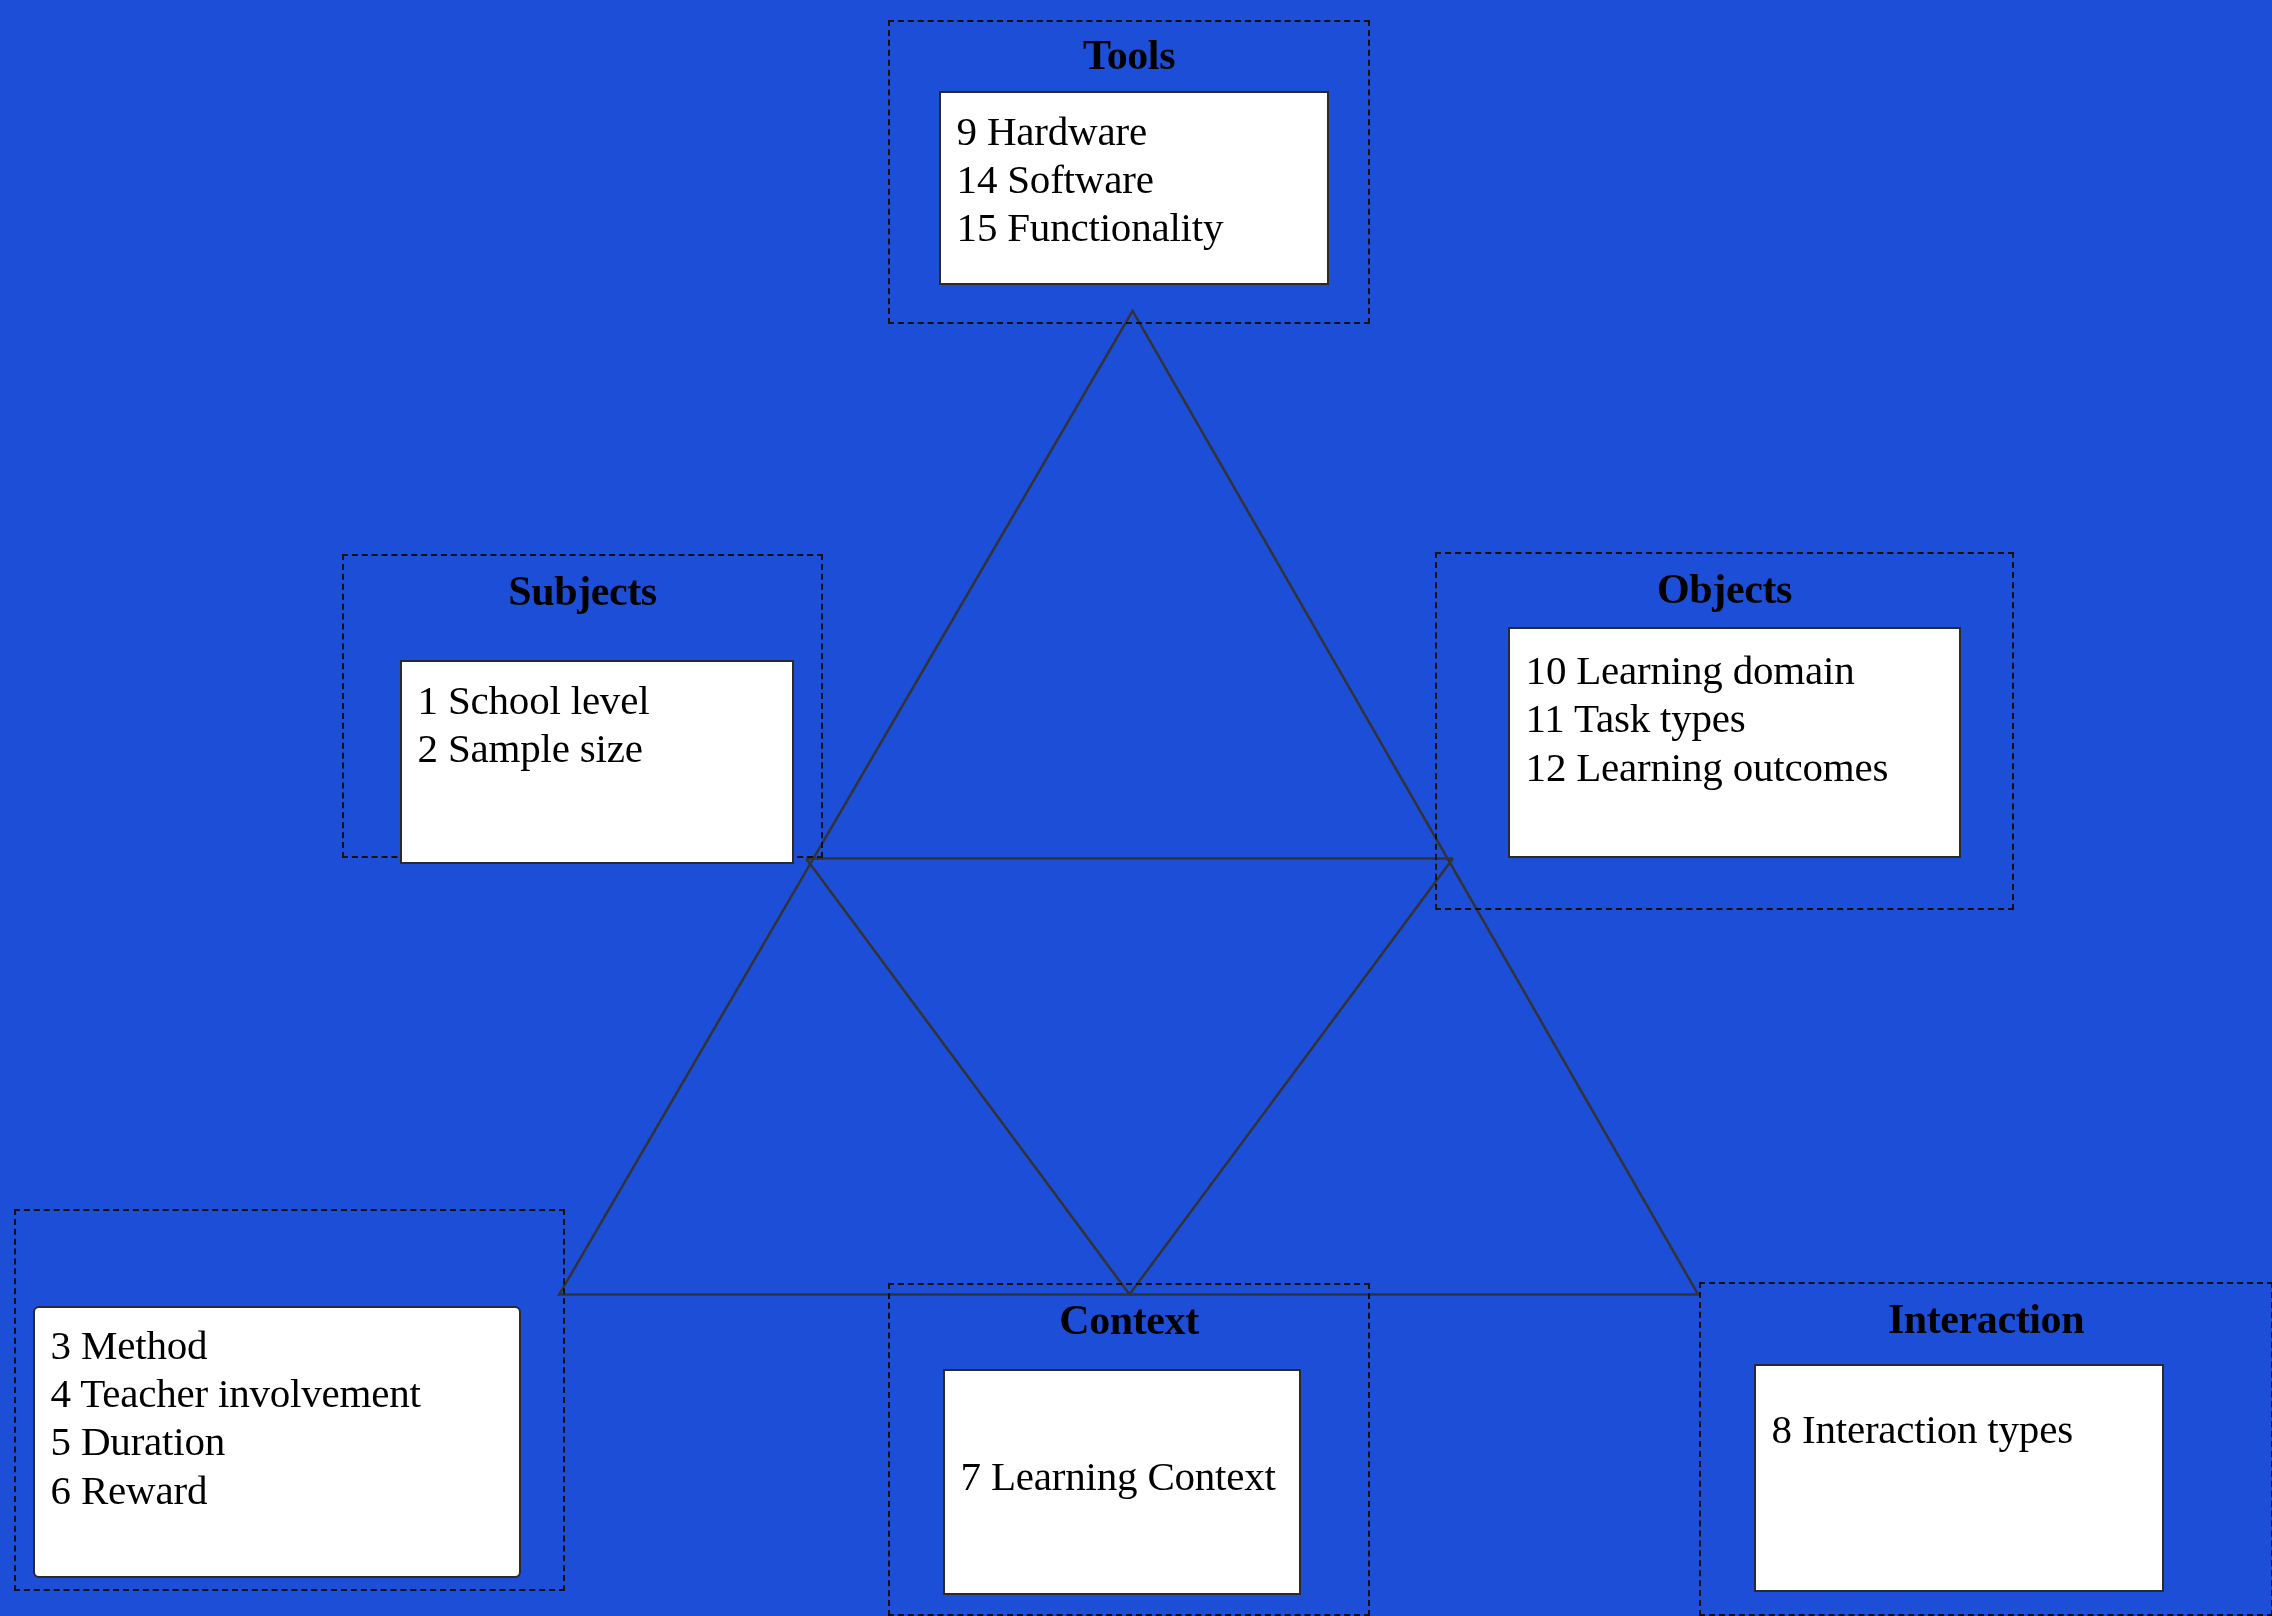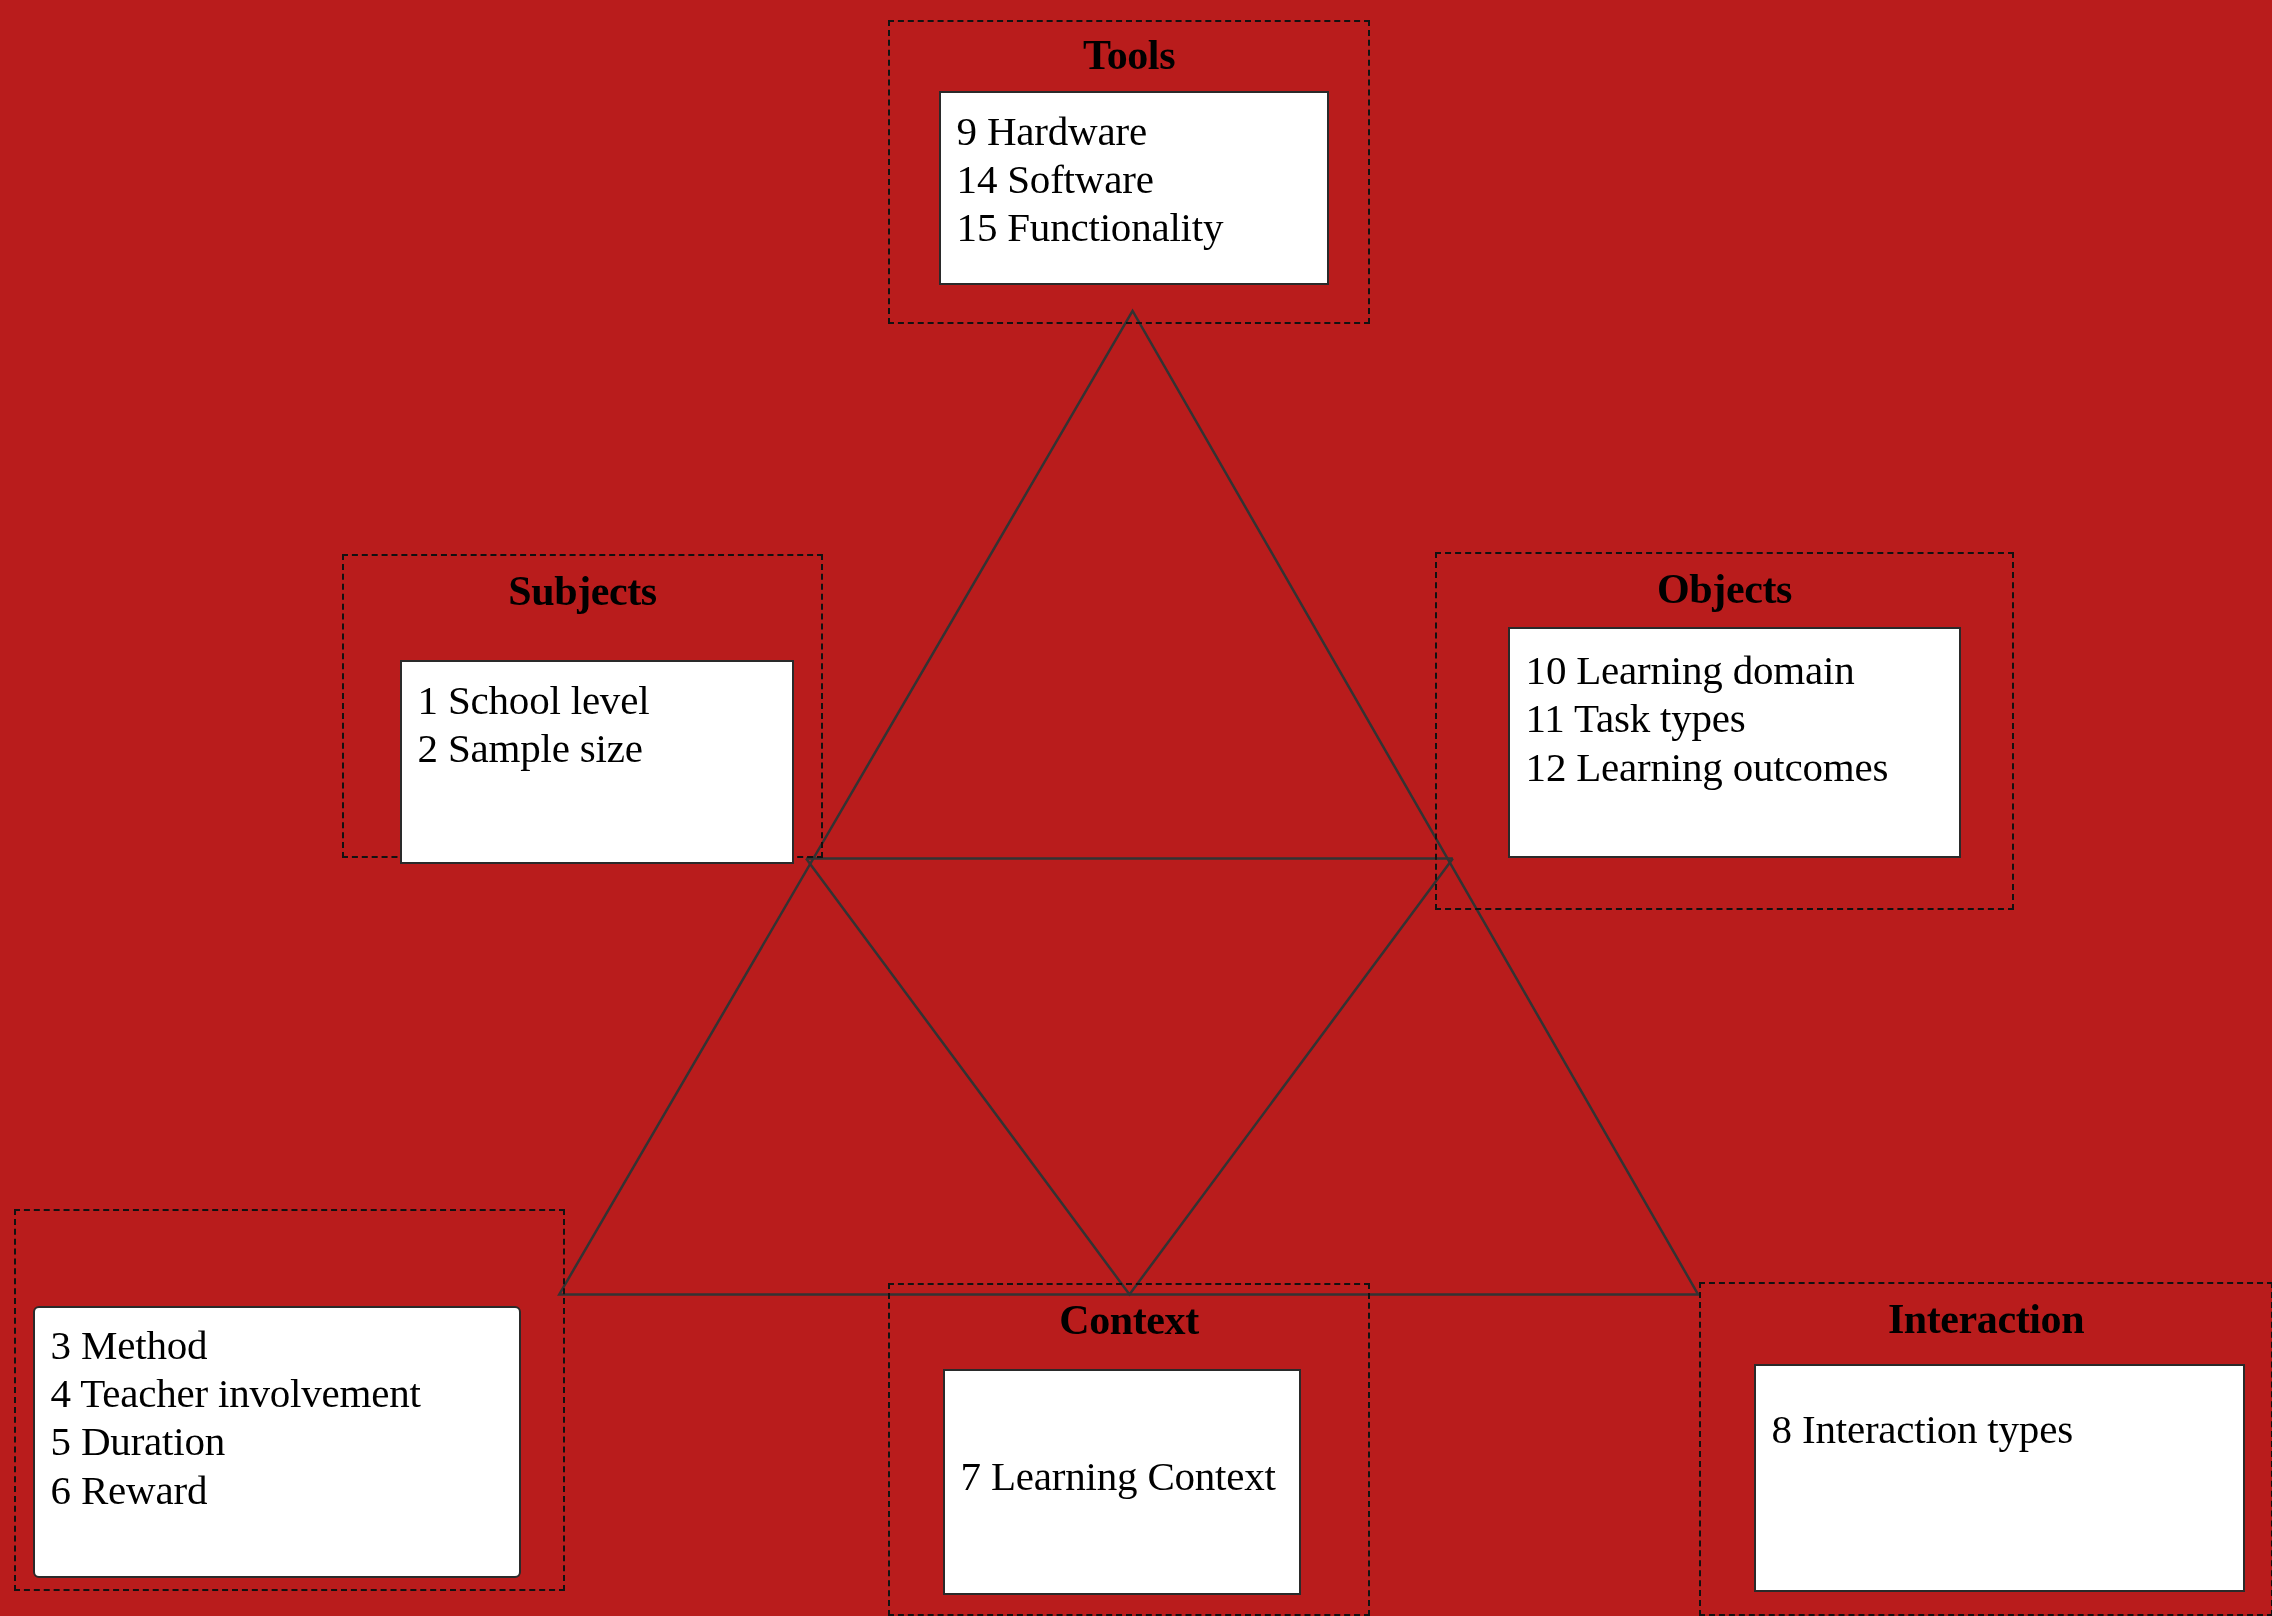--- a/index.html
+++ b/index.html
@@ -9,21 +9,21 @@
     background: #ffffff;
   }
   body {
     font-family: "Liberation Serif", "DejaVu Serif", serif;
     color: #000000;
   }
   #canvas {
     position: relative;
     width: 2273px;
     height: 1617px;
-    background: #b91c1c;
+    background: #1d4ed8;
     overflow: hidden;
   }
   #lines {
     position: absolute;
     left: 0;
     top: 0;
     width: 2273px;
     height: 1617px;
   }
 
@@ -96,21 +96,21 @@
 
   
   #node-context    { left: 888px; top: 1283px; width: 482px;  height: 333px; }
   #node-context .node-title { top: 12.5px; }
   #box-context     { left: 941px; top: 1367px; width: 358px; height: 226px; }
   #box-context .itemlist { top: 81px; }
 
   
   #node-interaction{ left: 1699px; top: 1282px; width: 574px;  height: 334px; }
   #node-interaction .node-title { top: 12.5px; }
-  #box-interaction { left: 1752px; top: 1363px; width: 491px; height: 228px; text-decoration: underline; }
+  #box-interaction { left: 1752px; top: 1363px; width: 410px; height: 228px; text-decoration: underline; }
   #box-interaction .itemlist { top: 39px; }
 </style>
 </head>
 <body>
 
 <div id="canvas">
 
   <svg id="lines" viewBox="0 0 2910 2070" preserveAspectRatio="none" aria-hidden="true">
     <g fill="none" stroke="#333333" stroke-width="3.2">
 

